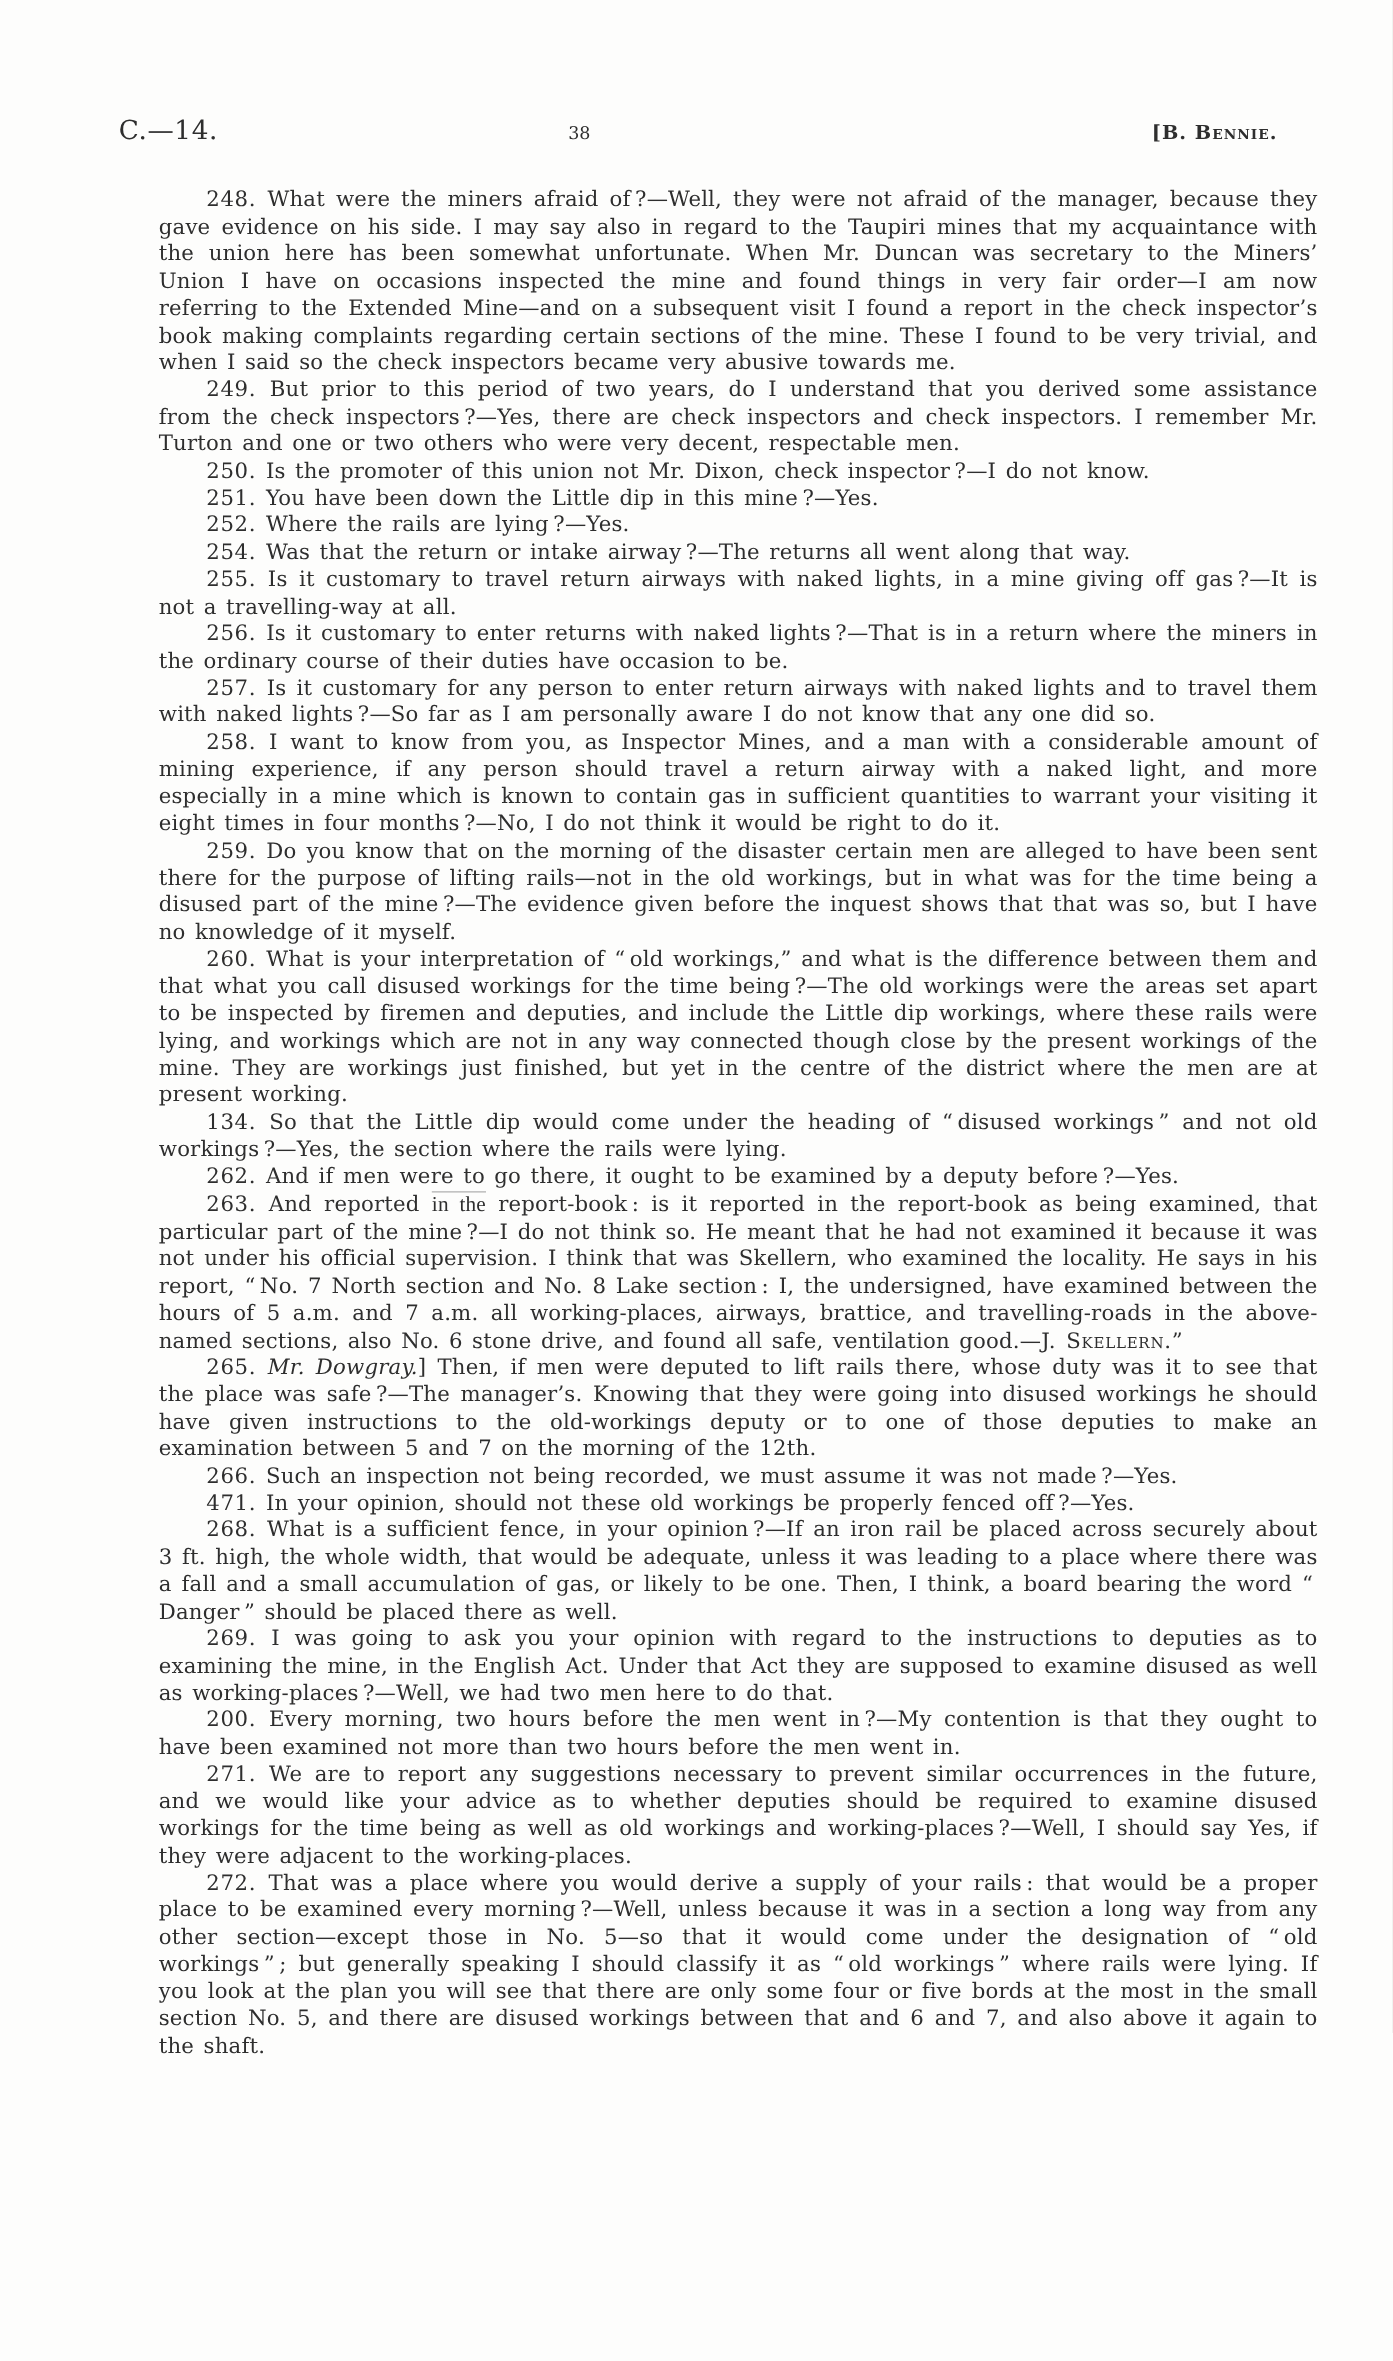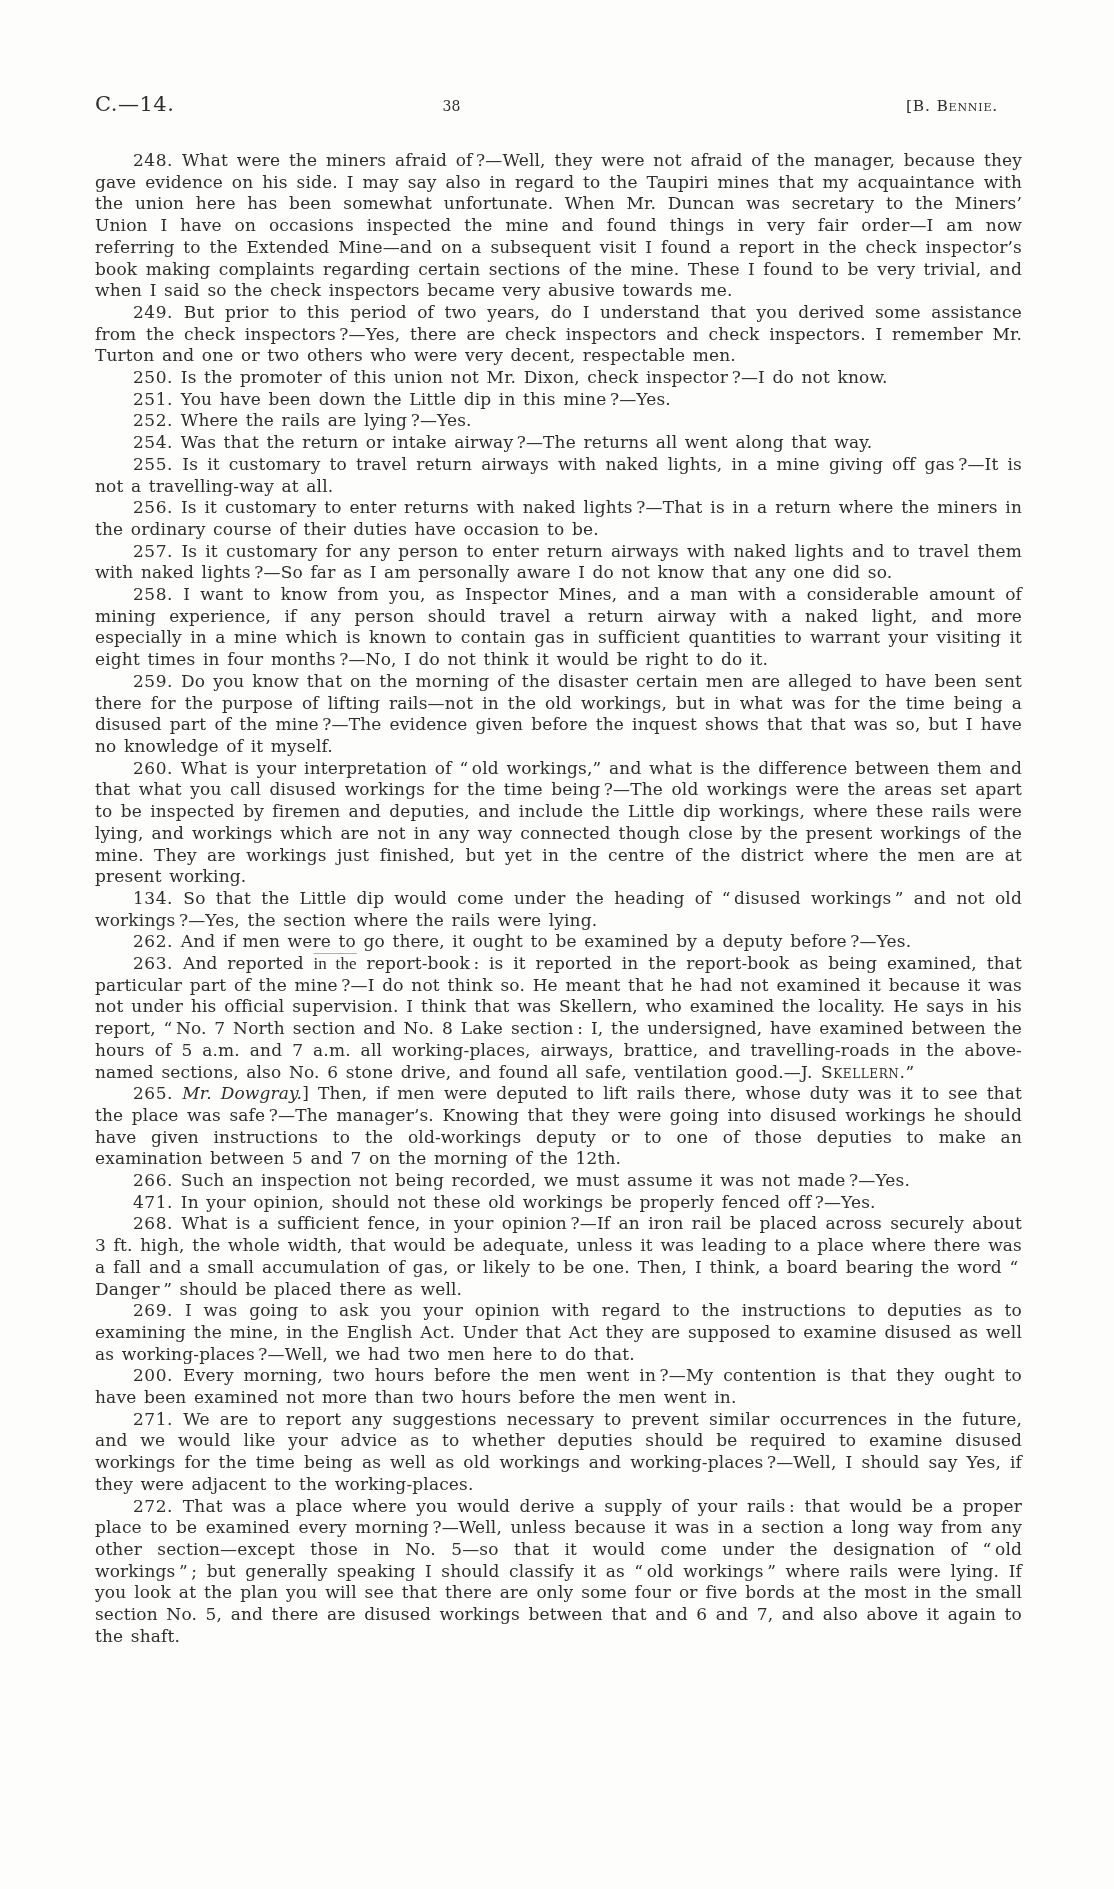--- a/index.html
+++ b/index.html
@@ -7,21 +7,21 @@
     padding: 0;
     background: #e8e8e6;
   }
   .page {
     position: relative;
     width: 1114px;
     height: 1889px;
     margin: 0 auto;
     background: #fdfdfc;
     box-sizing: border-box;
-    padding: 92px 116px 0 95px;
+    padding: 92px 92px 0 95px;
     font-family: "DejaVu Serif", "Liberation Serif", serif;
     color: #2e2e2e;
     overflow: hidden;
   }
   .page-header {
     display: grid;
     grid-template-columns: 1fr auto 1fr;
     align-items: baseline;
     margin-bottom: 34px;
   }
@@ -30,26 +30,27 @@
     letter-spacing: 0.5px;
   }
   .page-number {
     font-size: 14px;
     justify-self: center;
     transform: translateX(-95px);
   }
   .witness-label {
     justify-self: end;
     font-size: 15.5px;
-    font-weight: 400;
+    font-weight: 700;
     font-variant: small-caps;
     letter-spacing: 0.8px;
   }
   .transcript-body {
     width: 927px;
+    margin-left: 32px;
   }
   .para {
     margin: 0;
     font-size: 17px;
     line-height: 21.7px;
     text-align: justify;
     text-indent: 38px;
     word-spacing: 2px;
     letter-spacing: 0.15px;
   }

